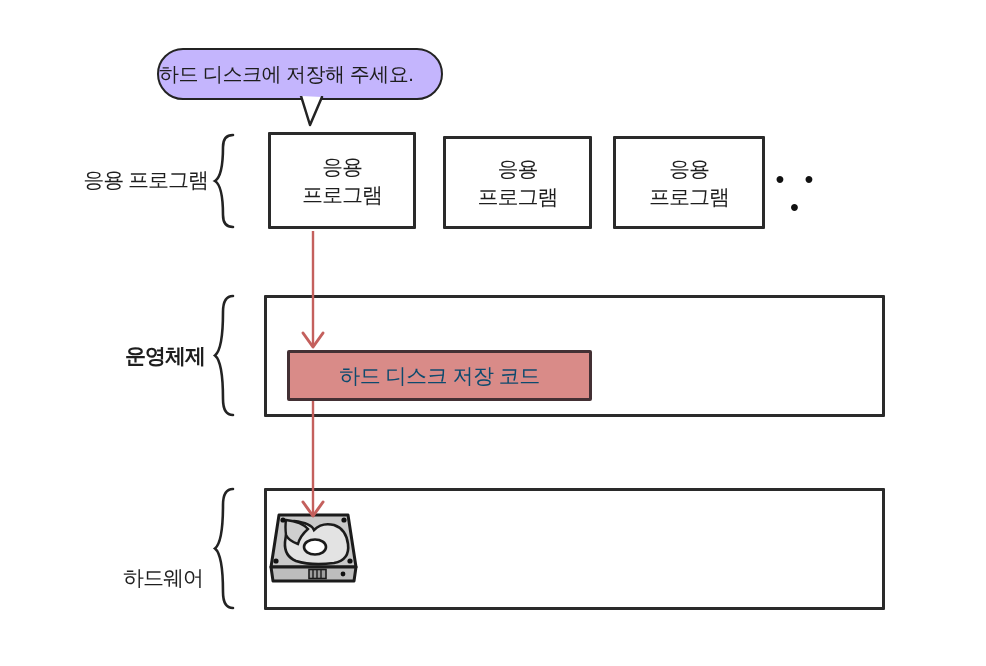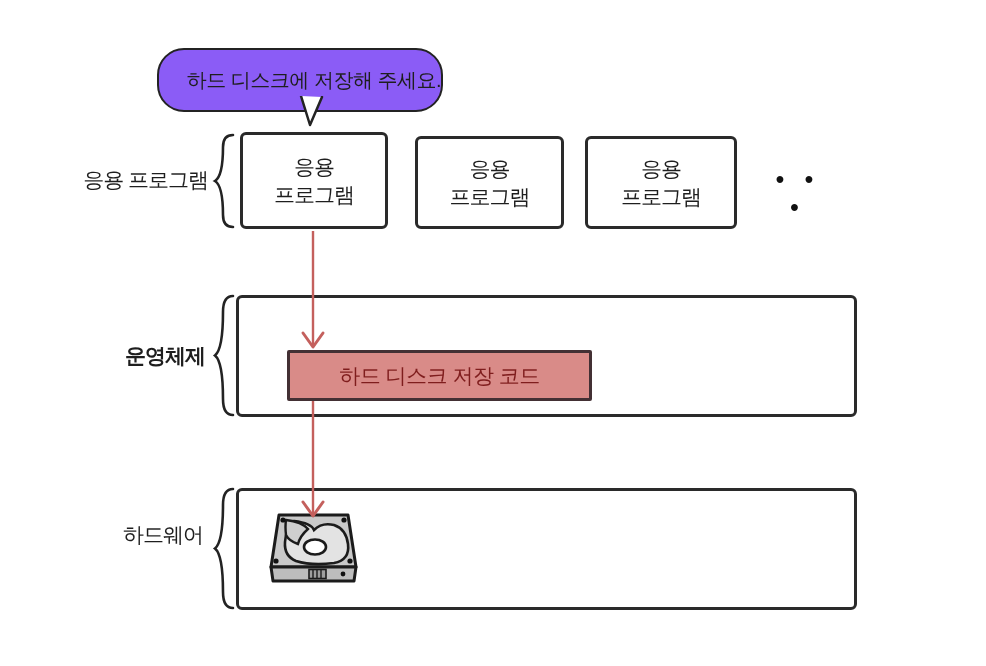--- a/index.html
+++ b/index.html
@@ -3,56 +3,57 @@
 <meta charset="utf-8">
 <style>
   html,body{margin:0;padding:0;background:#ffffff;}
   .canvas{
     position:relative;width:986px;height:666px;background:#ffffff;overflow:hidden;
     font-family:"Liberation Sans","DejaVu Sans",sans-serif;color:#1e1e1e;
   }
   .abs{position:absolute;}
   
   .bubble{
-    left:157px;top:48px;width:286px;height:64px;
+    left:157px;top:48px;width:286px;height:52px;
     border:2.5px solid #232323;border-radius:27px;
-    display:flex;align-items:center;justify-content:flex-end;
-    box-sizing:border-box;background:#8b5cf6;z-index:3;
+    display:flex;align-items:center;justify-content:flex-start;
+    box-sizing:border-box;background:#c4b5fd;z-index:3;
   }
   .bubble-text{font-size:20px;letter-spacing:-0.5px;white-space:nowrap;}
   .bubble-tail{left:299px;top:96px;z-index:4;}
   
   .layer-label{
     font-size:21px;text-align:right;white-space:nowrap;letter-spacing:-1px;
   }
   .label-app{left:40px;top:166px;width:168px;}
   .label-os{left:40px;top:342px;width:165px;font-weight:bold;}
-  .label-hw{left:40px;top:521px;width:163px;}
+  .label-hw{left:40px;top:564px;width:163px;}
   .brace{left:211px;}
   
   .box{
-    border:3px solid #2a2a2a;border-radius:6px;background:#fff;
+    border:3px solid #2a2a2a;border-radius:1px;background:#fff;
     box-sizing:border-box;display:flex;align-items:center;justify-content:center;
     text-align:center;
+    margin-left:28px;
   }
   .app-box-label{font-size:21px;line-height:1.3;letter-spacing:-1px;white-space:pre-line;}
   .app-box-1{left:240px;top:132px;width:148px;height:97px;}
   .app-box-2{left:415px;top:136px;width:149px;height:93px;}
   .app-box-3{left:585px;top:136px;width:152px;height:93px;}
   .dots{left:768px;top:165px;width:60px;font-size:24px;font-weight:bold;
     letter-spacing:7px;text-align:center;color:#111;}
   .os-box{left:236px;top:295px;width:621px;height:122px;}
   .hw-box{left:236px;top:488px;width:621px;height:122px;}
   .code-box{
     left:287px;top:350px;width:305px;height:51px;
     background:#d98b88;border:3px solid #433034;border-radius:2px;
     box-sizing:border-box;display:flex;align-items:center;justify-content:center;
     z-index:2;
   }
-  .code-box-label{font-size:21px;color:#7f1d1d;letter-spacing:-0.5px;white-space:nowrap;}
+  .code-box-label{font-size:21px;color:#0c4a6e;letter-spacing:-0.5px;white-space:nowrap;}
   .arrow-layer{left:0;top:0;width:986px;height:666px;z-index:5;pointer-events:none;}
   .hdd{left:264px;top:508px;z-index:2;}
 </style>
 </head>
 <body>
 
 <div class="canvas">
 
   <div class="abs bubble">
     <span class="bubble-text">하드 디스크에 저장해 주세요.</span>

